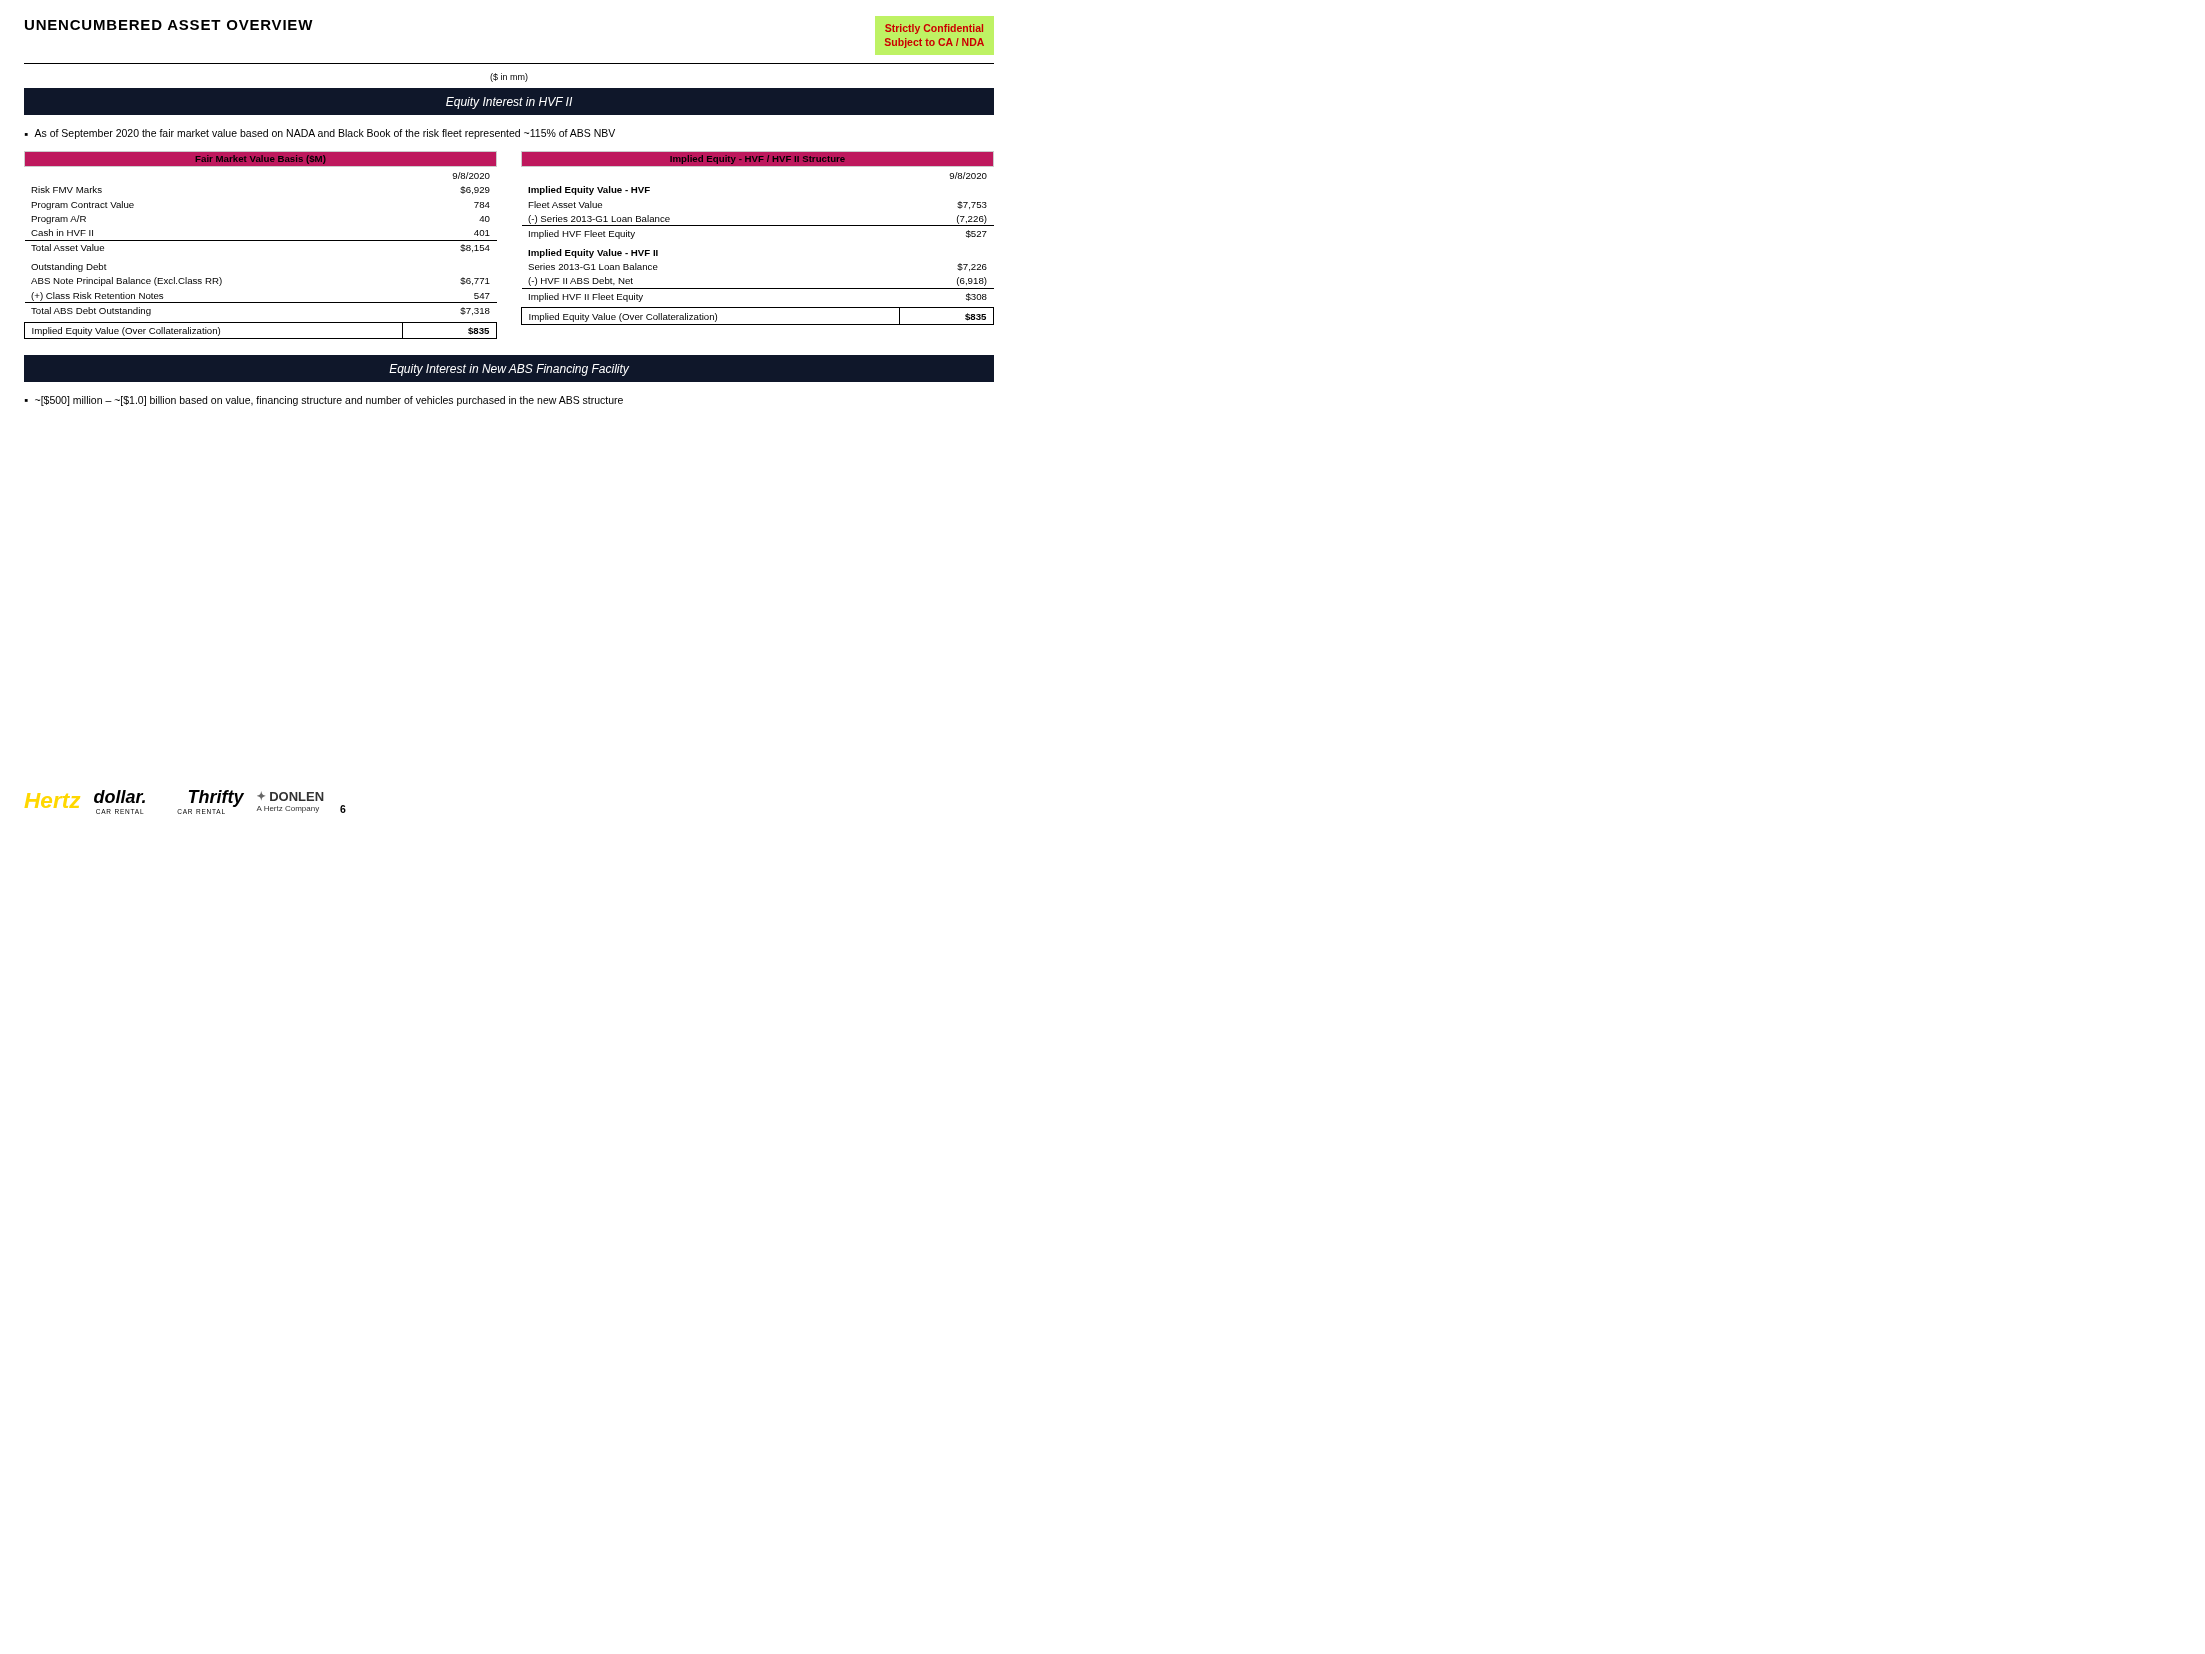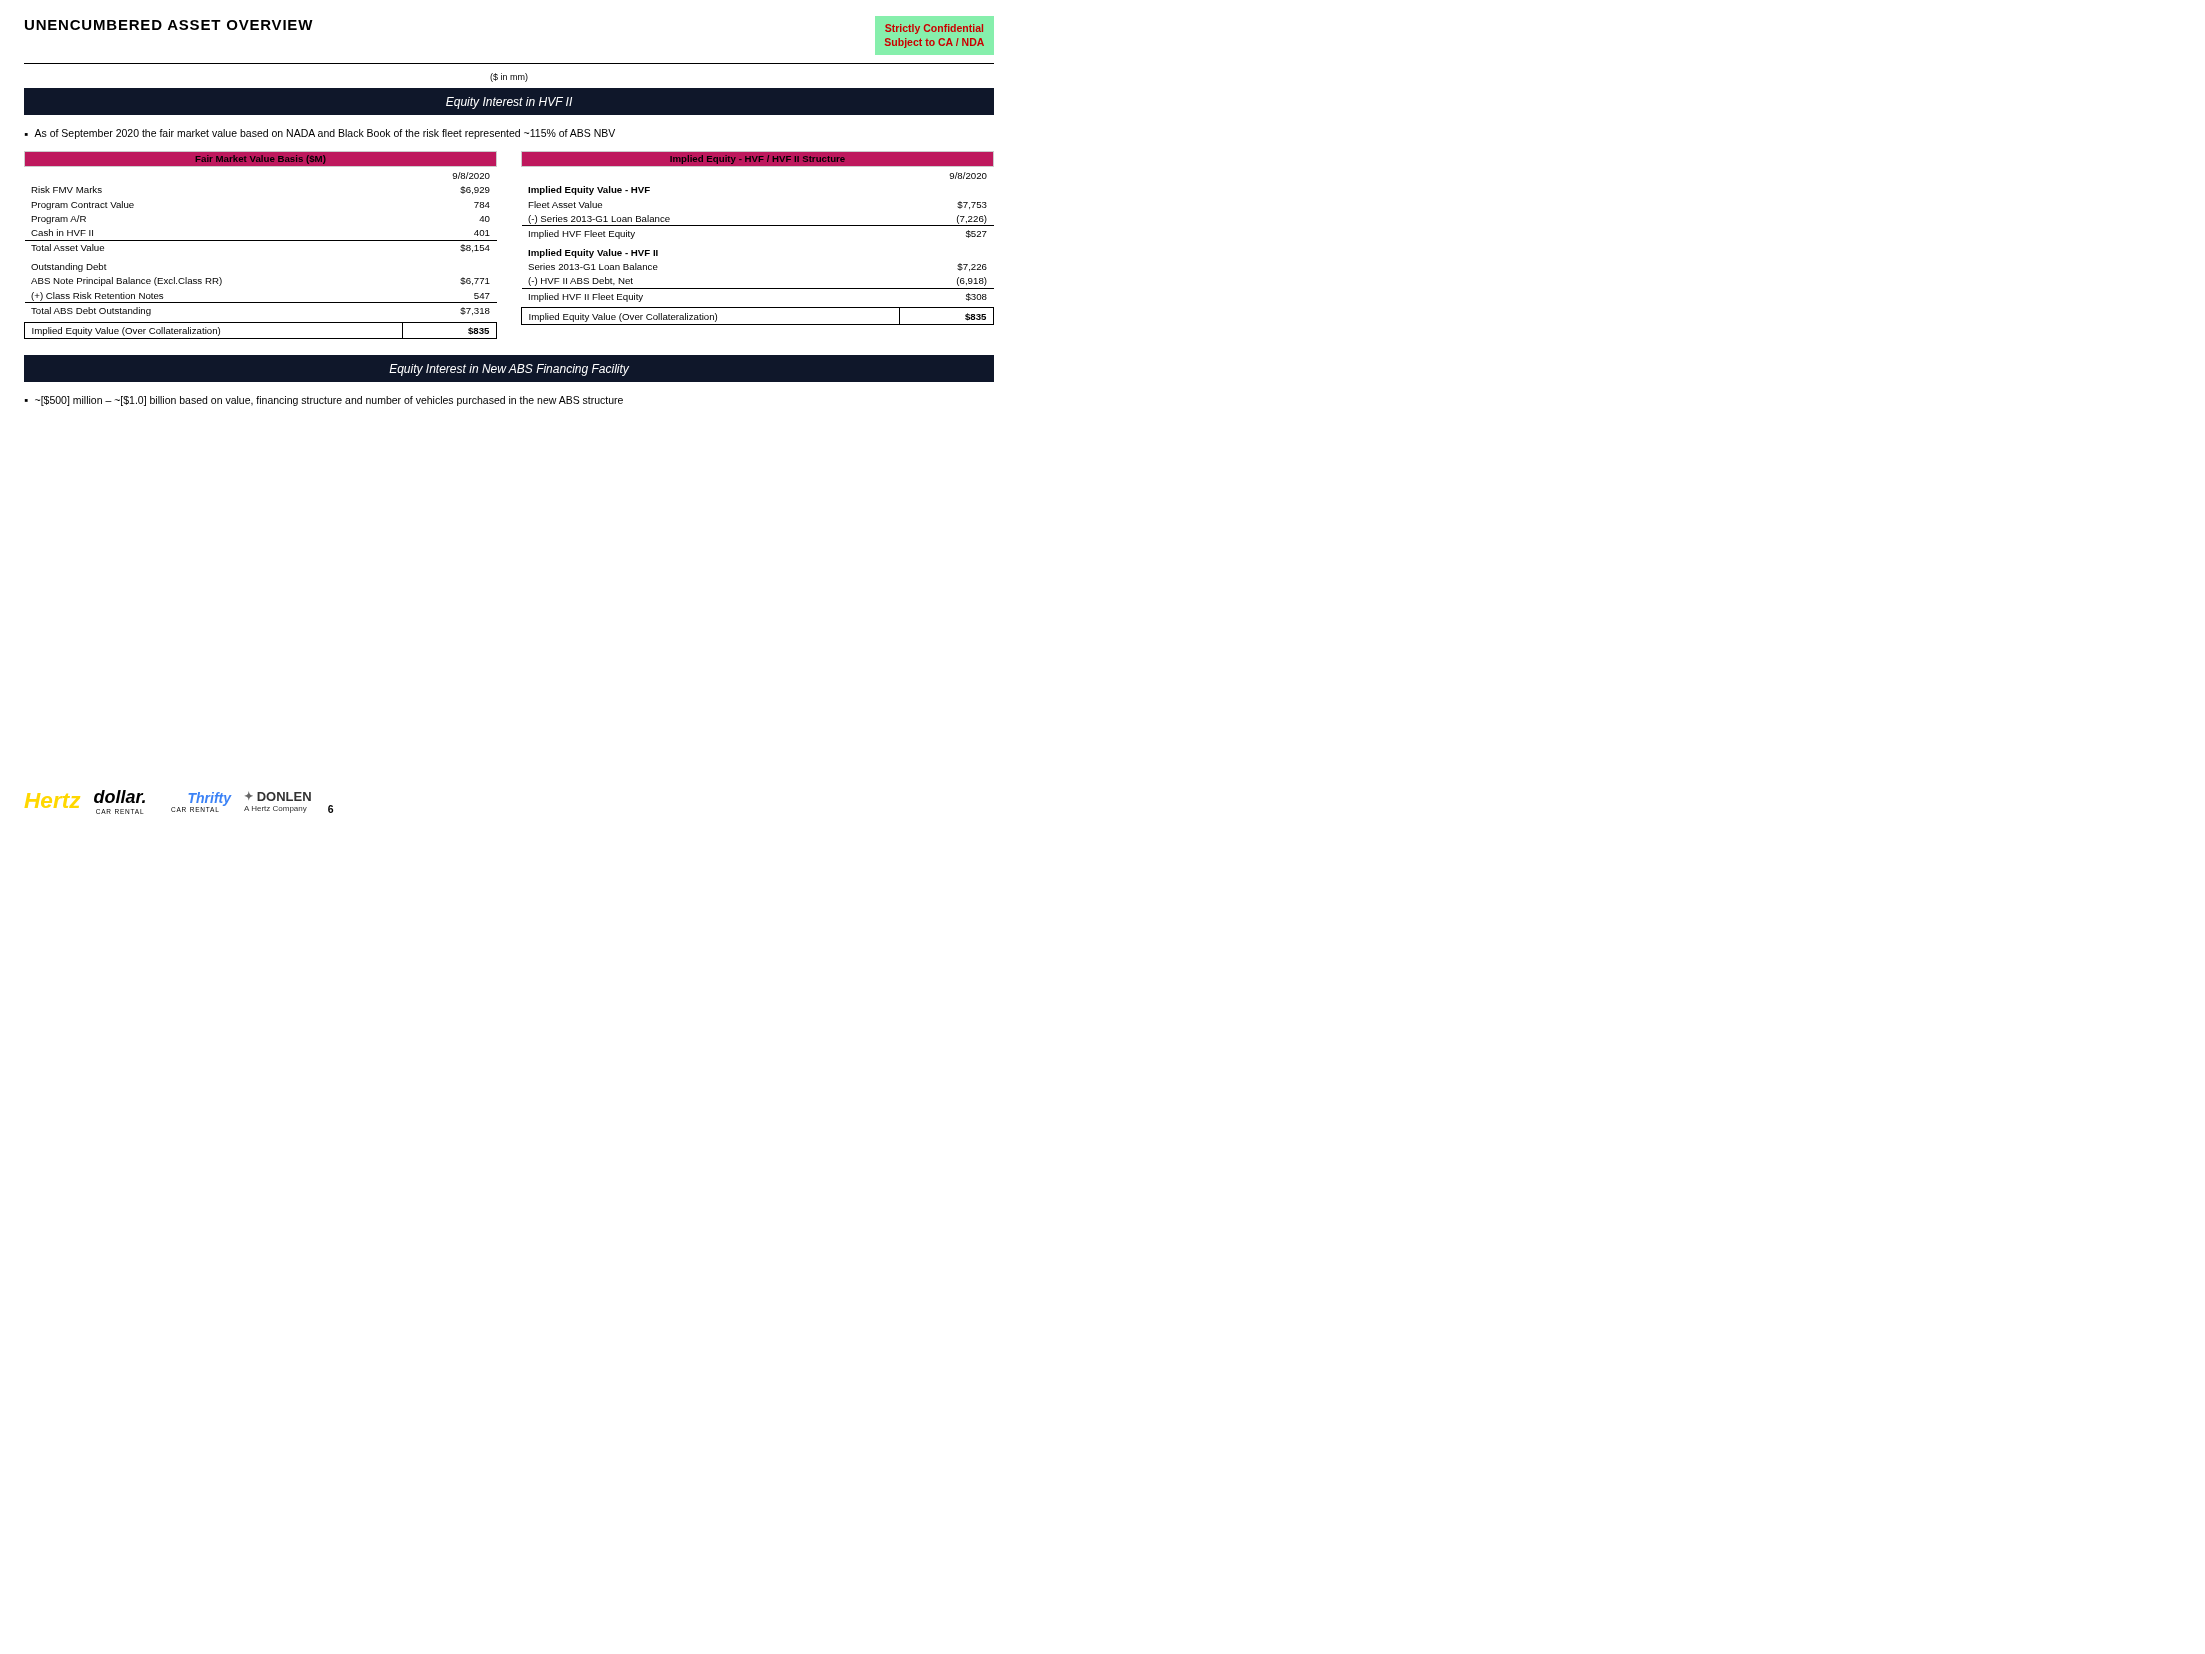--- a/index.html
+++ b/index.html
@@ -32,21 +32,21 @@
 
     .page-title {
       font-size: 15px;
       font-weight: bold;
       color: #000;
       text-transform: uppercase;
       letter-spacing: 0.8px;
     }
 
     .confidential-box {
-      background: #86efac;
+      background: #bef264;
       padding: 4.8px 9.7px;
       text-align: center;
     }
 
     .confidential-text {
       color: #cc0000;
       font-size: 10.5px;
       font-weight: bold;
       line-height: 1.4;
     }
@@ -188,24 +188,24 @@
       text-transform: uppercase;
     }
 
     .logo-thrifty {
       display: flex;
       flex-direction: column;
       align-items: center;
     }
 
     .logo-thrifty-main {
-      font-size: 14px;
+      font-size: 18px;
       font-weight: bold;
       font-style: italic;
-      color: #3b82f6;
+      color: #000000;
       font-family: Arial Black, sans-serif;
       margin-left: 28px;
     }
 
     .logo-thrifty-sub {
       font-size: 6.5px;
       color: #000;
       letter-spacing: 0.8px;
       text-transform: uppercase;
     }

